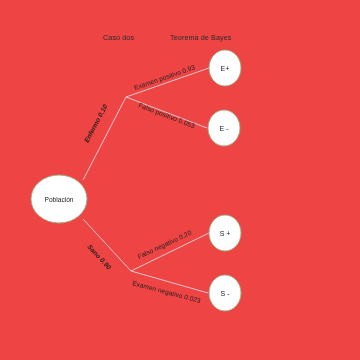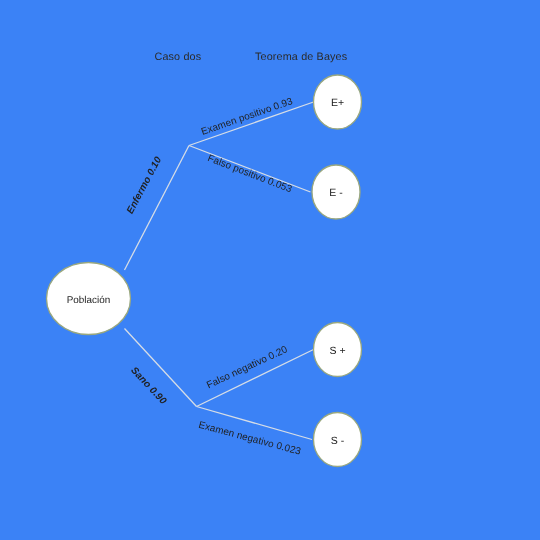--- a/index.html
+++ b/index.html
@@ -8,21 +8,21 @@
     padding: 0;
     background: #ffffff;
   }
   body {
     font-family: "Liberation Sans", sans-serif;
   }
   #diagram-root {
     position: relative;
     width: 360px;
     height: 360px;
-    background: #3b82f6;
+    background: #ef4444;
     overflow: hidden;
   }
   svg.tree-canvas {
     position: absolute;
     left: 0;
     top: 0;
     width: 360px;
     height: 360px;
     display: block;
   }

